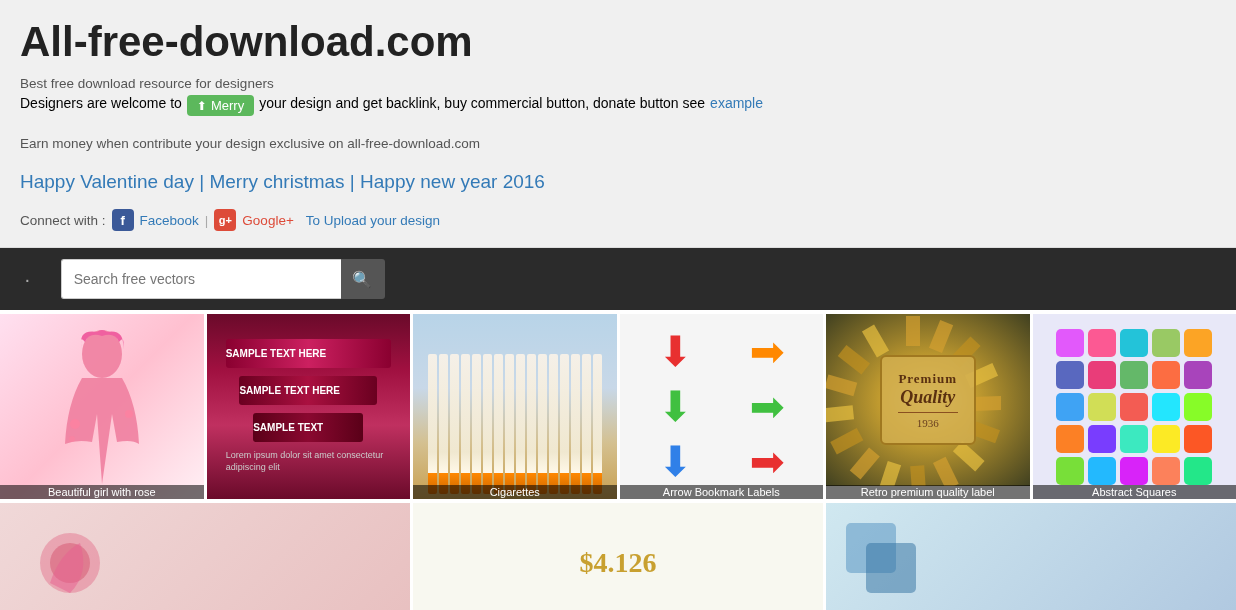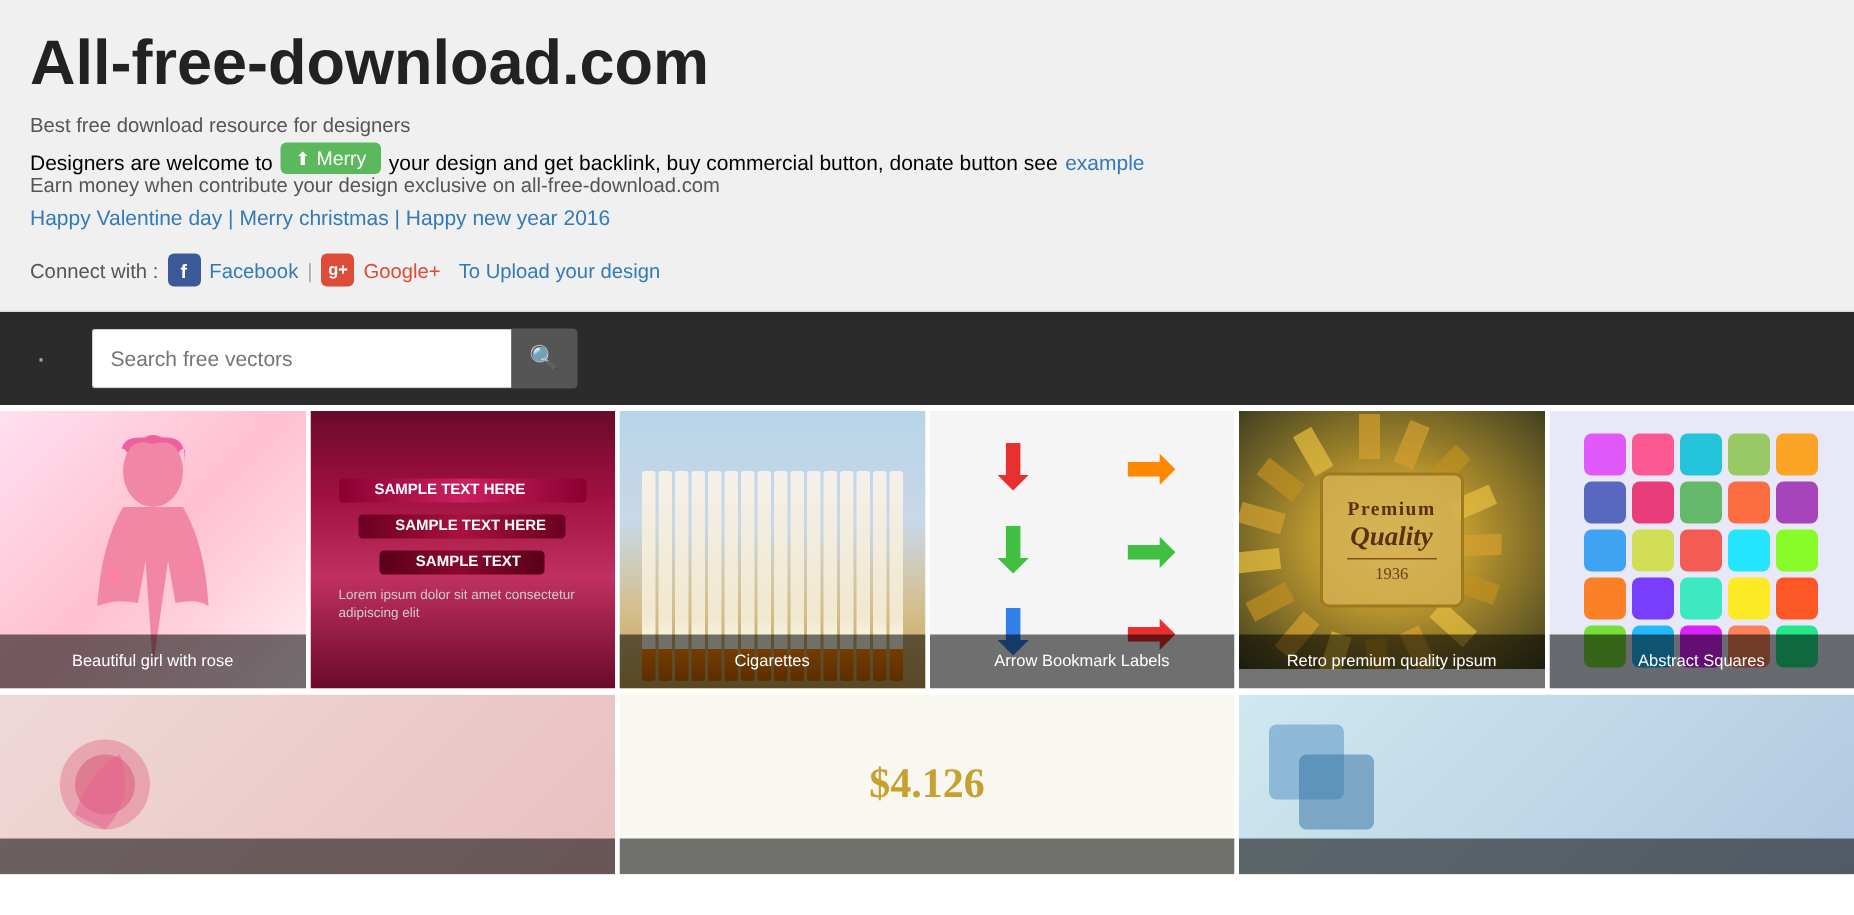--- a/index.html
+++ b/index.html
@@ -17,24 +17,24 @@
       color: #222;
       margin-bottom: 10px;
     }
     .header p {
       color: #555;
       margin-bottom: 4px;
       font-size: 13.5px;
     }
     .header .line2 {
       display: flex;
-      align-items: flex-end;
+      align-items: flex-start;
       gap: 5px;
       flex-wrap: wrap;
-      margin-bottom: 0;
+      margin-bottom: 20px;
     }
     .upload-btn {
       background: #5cb85c;
       color: #fff;
       border: none;
       border-radius: 4px;
       padding: 3px 10px;
       font-size: 13px;
       cursor: pointer;
       display: inline-flex;
@@ -42,23 +42,23 @@
       gap: 4px;
     }
     .upload-btn .upload-arrow {
       font-size: 12px;
     }
     .header a {
       color: #337ab7;
       text-decoration: none;
     }
     .holidays {
-      margin-top: 6px;
+      margin-top: 20px;
       color: #337ab7;
-      font-size: 14px;
+      font-size: 19px;
     }
     .holidays a { color: #337ab7; text-decoration: none; }
     .connect-row {
       margin-top: 16px;
       display: flex;
       align-items: center;
       gap: 6px;
       font-size: 13.5px;
       color: #555;
     }
@@ -173,21 +173,21 @@
       position: relative;
     }
     .gallery-item .caption {
       position: absolute;
       bottom: 0;
       left: 0;
       right: 0;
       background: rgba(0,0,0,0.55);
       color: #fff;
       font-size: 11px;
-      padding: 12px 6px;
+      padding: 1px 6px;
       text-align: center;
       white-space: nowrap;
       overflow: hidden;
       text-overflow: ellipsis;
     }
 
     
     .thumb-1 { background: linear-gradient(135deg, #ffe0f0 0%, #ffc0d0 50%, #fff0f5 100%); }
     .thumb-2 { background: linear-gradient(180deg, #6a0a2a 0%, #a01040 30%, #c03060 60%, #6a0a2a 100%); }
     .thumb-3 { background: linear-gradient(180deg, #b8d4e8 0%, #c8d8e8 40%, #d4c090 70%, #c8a050 100%); }
@@ -198,25 +198,25 @@
       width: 9px;
       height: 140px;
       background: linear-gradient(180deg, #f5f0e8 0%, #f0e8d0 70%, #fff8e8 85%, #ff8800 85%, #cc6600 100%);
       border-radius: 2px;
     }
 
     
     .thumb-r2-1 { background: linear-gradient(135deg, #f0e8e8, #e8d0d0); }
     .banner-strip {
       width: 90%;
-      height: 16px;
+      height: 29px;
       border-radius: 3px;
       display: flex;
       align-items: center;
-      padding-left: 24px;
+      padding-left: 0;
       font-size: 10px;
       color: #fff;
       font-weight: bold;
     }
     .banner-strip-1 { background: linear-gradient(90deg, #8a0030 0%, #cc2060 50%, #8a0030 100%); }
     .banner-strip-2 { background: linear-gradient(90deg, #6a0020 0%, #aa1040 50%, #6a0020 100%); width: 75%; }
     .banner-strip-3 { background: linear-gradient(90deg, #5a0018 0%, #8a0830 50%, #5a0018 100%); width: 60%; }
   </style>
 </head>
 <body>
@@ -351,21 +351,21 @@
             <line x1="0" y1="-90" x2="0" y2="-60" stroke="#e8c040" stroke-width="14" opacity="0.7" transform="rotate(330)"></line>
           </g>
         </svg>
         <div style="background:rgba(210,175,80,0.85); border:2px solid #a07820; border-radius:6px; padding:14px 16px; text-align:center; position:relative; z-index:1; font-family:serif;">
           <div style="font-size:13px; font-weight:bold; color:#5a3010; letter-spacing:1px;">Premium</div>
           <div style="font-size:18px; font-weight:bold; color:#5a3010; font-style:italic;">Quality</div>
           <div style="width:60px; border-top:1px solid #8a5020; margin:4px auto;"></div>
           <div style="font-size:11px; color:#6a4020;">1936</div>
         </div>
       </div>
-      <div class="caption">Retro premium quality ipsum</div>
+      <div class="caption">Retro premium quality label</div>
     </div>
 
     <div class="gallery-item">
       <div class="thumb thumb-6" style="height:185px; display:flex; align-items:center; justify-content:center; position:relative;">
         <div id="squares-container" style="display:grid; grid-template-columns:repeat(5,28px); gap:4px; padding:10px;">
         <div style="width: 28px; height: 28px; border-radius: 5px; background: rgb(224, 64, 251); opacity: 0.85;"></div>
             <div style="width: 28px; height: 28px; border-radius: 5px; background: rgb(255, 64, 129); opacity: 0.85;"></div>
             <div style="width: 28px; height: 28px; border-radius: 5px; background: rgb(0, 188, 212); opacity: 0.85;"></div>
             <div style="width: 28px; height: 28px; border-radius: 5px; background: rgb(139, 195, 74); opacity: 0.85;"></div>
             <div style="width: 28px; height: 28px; border-radius: 5px; background: rgb(255, 152, 0); opacity: 0.85;"></div>

